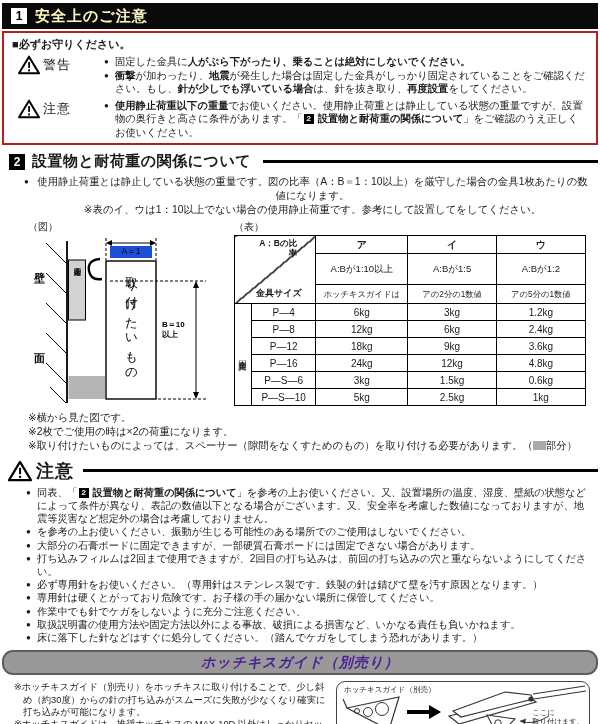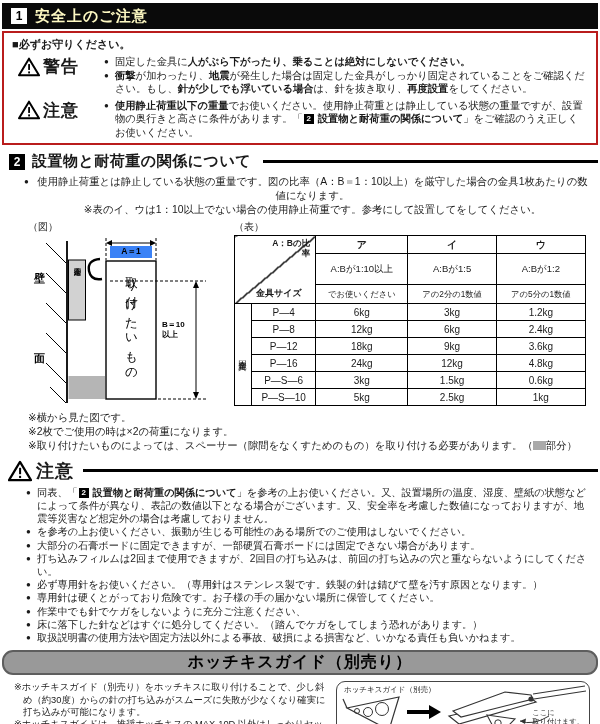--- a/index.html
+++ b/index.html
@@ -17,21 +17,21 @@
   .barblack{margin:3px 2px 0 2px;height:26px;background:#0a0a0a;display:flex;align-items:center;gap:8px;padding-left:9px;}
   .sq-on-black{width:16px;height:16px;background:#fff;color:#000;font-weight:bold;font-size:12px;
     display:flex;align-items:center;justify-content:center;}
   .bartitle{color:#fef9c3;font-weight:bold;font-size:15px;letter-spacing:1px;}
 
   
   .safetybox{margin:2px 2px 0 2px;border:2px solid #b91c1c;padding:4px 8px 5px 8px;height:101px;}
   .mustline{font-weight:bold;font-size:11px;margin-bottom:2px;}
   .sigrow{display:flex;align-items:flex-start;margin-top:3px;}
   .siglabel{display:flex;align-items:center;gap:3px;width:92px;flex:0 0 92px;padding-left:6px;box-sizing:border-box;}
-  .siglabel .jp{font-weight:bold;font-size:17px;letter-spacing:1px;}
+  .siglabel .jp{font-weight:normal;font-size:13px;letter-spacing:1px;}
   .sigbullets{flex:1;font-size:10.3px;line-height:13.6px;}
   .blist{margin:0;padding:0;list-style:none;}
   .blist li{padding-left:11px;position:relative;}
   .blist li::before{content:"●";position:absolute;left:0;top:0;font-size:8px;line-height:13.6px;}
 
   
   .sec2head{margin:7px 2px 0 2px;display:flex;align-items:center;gap:7px;padding-left:7px;}
   .sq-on-white{width:16px;height:16px;background:#000;color:#fff;font-weight:bold;font-size:12px;
     display:flex;align-items:center;justify-content:center;flex:0 0 16px;}
   .sec2title{font-weight:bold;font-size:15px;letter-spacing:0.5px;white-space:nowrap;}
@@ -46,52 +46,52 @@
   .tabcol{flex:1;padding-right:10px;}
   .blocklabel{font-size:10px;margin-bottom:1px;}
   .figcanvas{position:relative;width:200px;height:168px;}
   .figcanvas svg{position:absolute;left:0;top:0;}
   .figtext{position:absolute;color:#000;}
   .vtext{writing-mode:vertical-rl;text-orientation:upright;}
   .f-kabe{left:6px;top:36px;font-size:11px;font-weight:bold;}
   .f-men{left:6px;top:116px;font-size:11px;font-weight:bold;}
   .f-bracket{left:41px;top:27px;width:16px;height:56px;font-size:7.5px;display:flex;justify-content:center;}
   .f-object{left:80px;top:32px;width:46px;height:128px;font-size:12.5px;letter-spacing:3px;display:flex;justify-content:center;}
-  .f-dima{left:82px;top:11px;width:42px;text-align:center;font-size:8.5px;font-weight:bold;background:#3b82f6;}
+  .f-dima{left:82px;top:11px;width:42px;text-align:center;font-size:8.5px;font-weight:normal;background:#1d4ed8;}
   .f-dimb{left:133px;top:84px;font-size:8px;font-weight:bold;background:#fff;white-space:pre-line;line-height:9.5px;padding:1px;}
 
   table.loadtable{border-collapse:collapse;width:352px;table-layout:fixed;}
   table.loadtable td{border:1px solid #000;text-align:center;padding:0;overflow:hidden;}
   table.loadtable{border:1.5px solid #000;}
   .c-group{width:17px;}
   .c-size{width:64px;}
   .c-a{width:92px;}.c-b{width:88px;}.c-c{width:89px;}
   .r-cols td{height:17px;font-size:10px;font-weight:bold;}
   .r-ratio td{height:30px;font-size:9.5px;}
   .r-desc td{height:18px;font-size:8.3px;}
   .r-data td{height:16px;font-size:10px;}
   td.diagcell{position:relative;
     background-image:linear-gradient(to bottom right,transparent calc(50% - 0.7px),#000 calc(50% - 0.7px),#000 calc(50% + 0.7px),transparent calc(50% + 0.7px));}
-  .diag-tr{position:absolute;top:3px;right:5px;font-size:8.5px;line-height:9.5px;text-align:right;width:42px;}
+  .diag-tr{position:absolute;top:3px;right:18px;font-size:8.5px;line-height:9.5px;text-align:right;width:42px;}
   .diag-bl{position:absolute;bottom:3px;left:21px;font-size:9px;font-weight:bold;}
   td.groupcell div{writing-mode:vertical-rl;text-orientation:upright;font-size:8.5px;margin:0 auto;letter-spacing:1px;}
   td.sizecell{text-align:left;padding-left:6px;font-size:10px;}
 
   .notes{margin:5px 10px 0 28px;font-size:10.4px;line-height:13.8px;}
 
   
   .cauthead{margin:6px 2px 0 2px;display:flex;align-items:center;gap:4px;padding-left:6px;}
   .cauthead .jp{font-weight:bold;font-size:18px;letter-spacing:1px;}
   .cauthead .headline{height:3px;}
   .cautlist{margin:3px 8px 0 26px;font-size:10.2px;line-height:13.2px;}
 
   
   .graybar{margin:6px 2px 0 2px;height:21px;background:#999;border:2px solid #5e5e5e;border-radius:11px;
     display:flex;align-items:center;justify-content:center;}
-  .graybar span{color:#000000;font-weight:bold;font-size:16px;letter-spacing:1px;}
+  .graybar span{color:#4c1d95;font-weight:bold;font-size:14px;letter-spacing:1px;font-style:italic;}
   .bottomrow{display:flex;margin:6px 10px 0 14px;gap:10px;}
   .bottomnotes{width:312px;flex:0 0 312px;font-size:9.3px;line-height:12.4px;}
   .bottomnotes p{margin:0;padding-left:9px;text-indent:-9px;}
   .illusbox{flex:1;border:1.5px solid #444;border-radius:9px;height:58px;position:relative;}
   .illus-label{position:absolute;left:7px;top:3px;font-size:7.5px;}
   .illus-note{position:absolute;right:5px;top:26px;font-size:7.3px;white-space:pre-line;line-height:9px;}
 </style>
 </head>
 <body>
 
@@ -218,21 +218,21 @@
         <td>ア</td>
         <td>イ</td>
         <td>ウ</td>
       </tr>
       <tr class="r-ratio">
         <td>A:Bが1:10以上</td>
         <td>A:Bが1:5</td>
         <td>A:Bが1:2</td>
       </tr>
       <tr class="r-desc">
-        <td>でお使いください</td>
+        <td>ホッチキスガイドは</td>
         <td>アの2分の1数値</td>
         <td>アの5分の1数値</td>
       </tr>
       <tr class="r-data">
         <td class="groupcell" rowspan="6">
               <div>固定金具</div>
             </td>
         <td class="sizecell">P—4</td>
         <td>6kg</td>
         <td>3kg</td>
@@ -290,22 +290,22 @@
 </div>
 
 <ul class="blist cautlist">
   <li><span>同表、「</span><span class="numsq">2</span><span class="seg-b"> 設置物と耐荷重の関係について</span><span>」を参考の上お使いください。又、設置場所の温度、湿度、壁紙の状態などによって条件が異なり、表記の数値以下となる場合がございます。又、安全率を考慮した数値になっておりますが、地震等災害など想定外の場合は考慮しておりません。</span></li>
   <li><span>を参考の上お使いください、振動が生じる可能性のある場所でのご使用はしないでください。</span></li>
   <li><span>大部分の石膏ボードに固定できますが、一部硬質石膏ボードには固定できない場合があります。</span></li>
   <li><span>打ち込みフィルムは2回まで使用できますが、2回目の打ち込みは、前回の打ち込みの穴と重ならないようにしてください。</span></li>
   <li><span>必ず専用針をお使いください。（専用針はステンレス製です。鉄製の針は錆びて壁を汚す原因となります。）</span></li>
   <li><span>専用針は硬くとがっており危険です。お子様の手の届かない場所に保管してください。</span></li>
   <li><span>作業中でも針でケガをしないように充分ご注意ください、</span></li>
+  <li><span>取扱説明書の使用方法や固定方法以外による事故、破損による損害など、いかなる責任も負いかねます。</span></li>
   <li><span>床に落下した針などはすぐに処分してください。（踏んでケガをしてしまう恐れがあります。）</span></li>
-  <li><span>取扱説明書の使用方法や固定方法以外による事故、破損による損害など、いかなる責任も負いかねます。</span></li>
 </ul>
 
 <div class="graybar">
   <span>ホッチキスガイド（別売り）</span>
 </div>
 
 <div class="bottomrow">
   <div class="bottomnotes">
     <p>※ホッチキスガイド（別売り）をホッチキスに取り付けることで、少し斜め（約30度）からの針の打ち込みがスムーズに失敗が少なくなり確実に打ち込みが可能になります。</p>
     <p>※ホッチキスガイドは、推奨ホッチキスの MAX-10D 以外はしっかりセットできない場合がございます。ご了承ください。</p>

